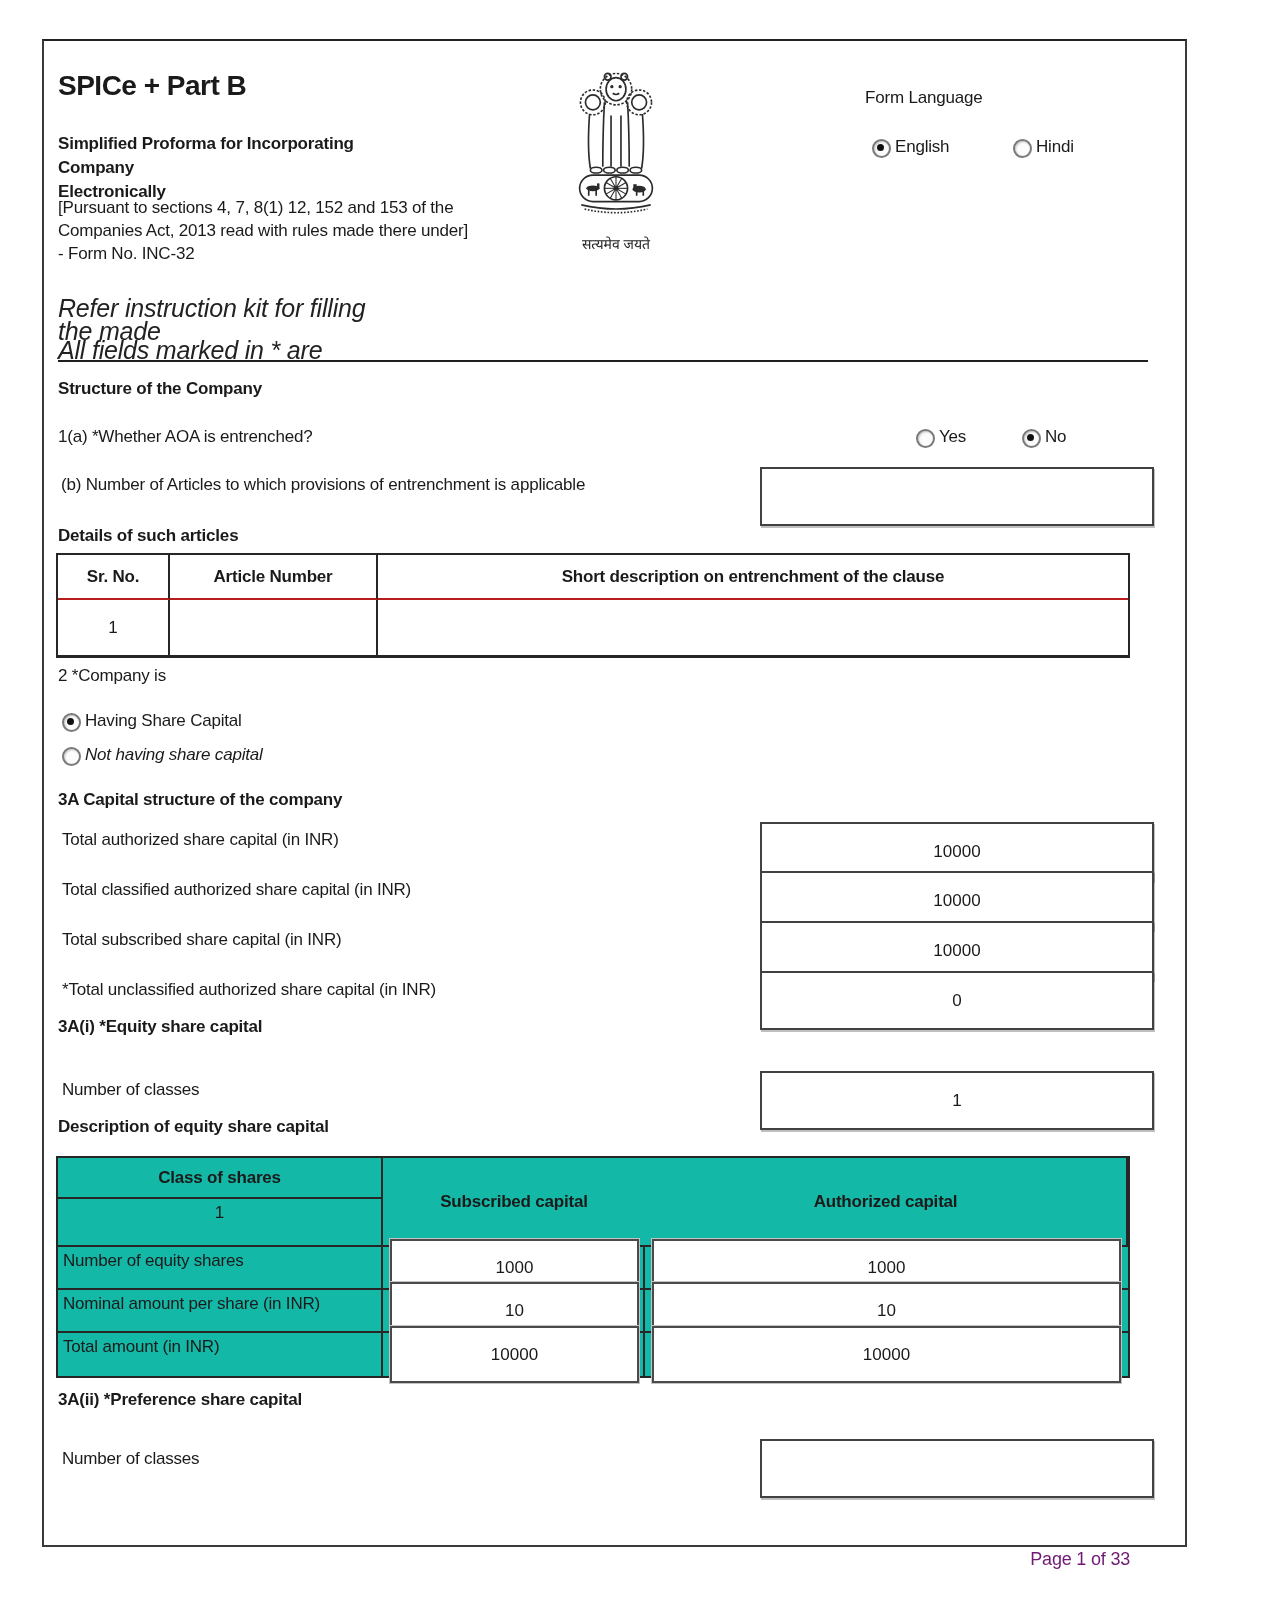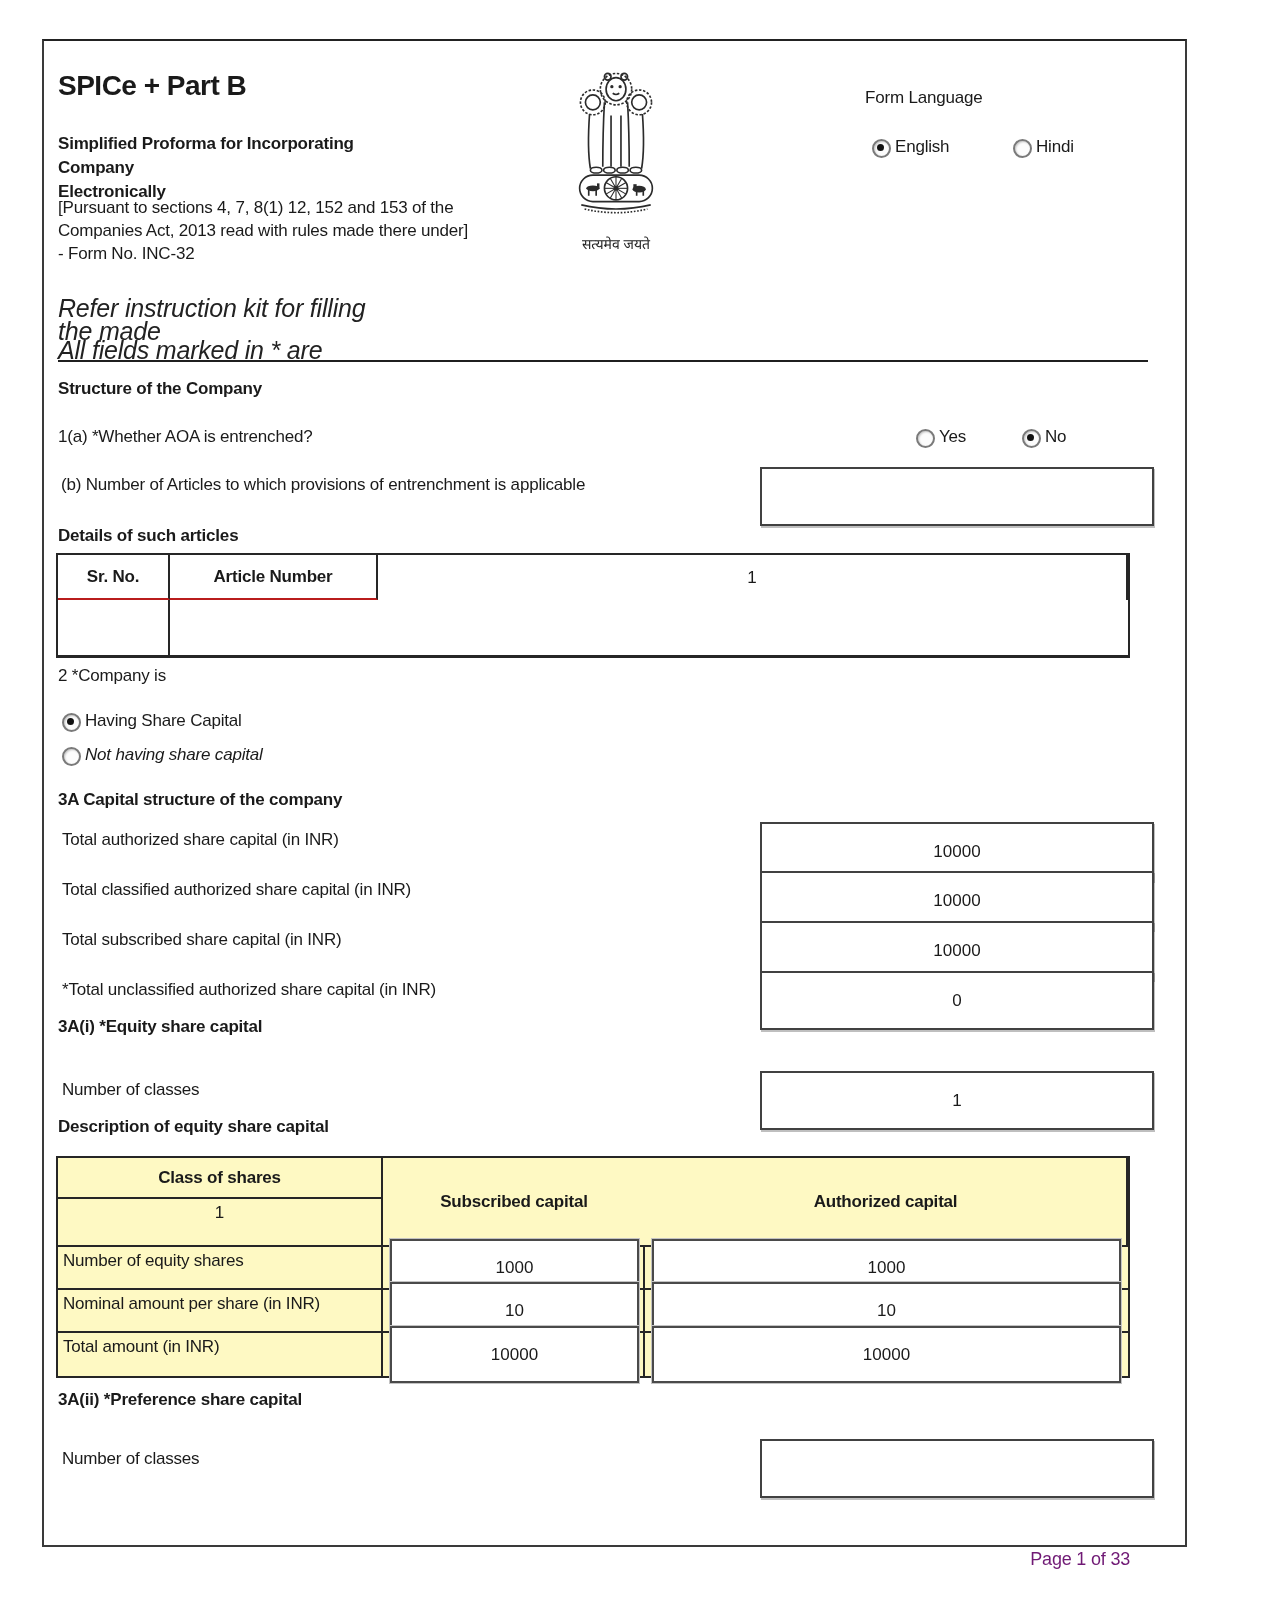--- a/index.html
+++ b/index.html
@@ -24,21 +24,21 @@
   .atable{position:absolute;left:56px;top:553px;width:1070px;display:grid;
           grid-template-columns:112px 208px 750px;grid-template-rows:45px 55px;
           border:2px solid #262626;border-bottom-width:3px;background:#fff;}
   .atable .cell{border-right:2px solid #262626;border-bottom:2px solid #b91c1c;
           display:flex;align-items:center;justify-content:center;font-size:17px;}
   .atable .cell.last{border-right:none;}
   .atable .cell.bottom{border-bottom:none;}
   
   .etable{position:absolute;left:56px;top:1156px;width:1070px;display:grid;
           grid-template-columns:325px 262px 483px;grid-template-rows:41px 48px 43px 43px 43px;
-          border:2px solid #262626;background:#fef9c3;}
+          border:2px solid #262626;background:#14b8a6;}
   .etable .cell{border-right:2px solid #262626;border-bottom:2px solid #262626;position:relative;
           font-size:17px;display:flex;align-items:center;}
   .etable .cell.cr{justify-content:center;}
   .etable .cell.hdr{font-weight:bold;justify-content:center;}
   .etable .cell.span2{grid-row:span 2;}
   .etable .cell.lastcol{border-right:none;}
   .etable .cell.lastrow{border-bottom:none;}
   .etable .cell.lbl{padding-left:5px;align-items:flex-start;padding-top:4px;}
   .vbox{margin:4px 7px;flex:1;height:29px;border:2px solid #4a4a4a;outline:1px solid #c3c3c3;
         display:flex;align-items:center;justify-content:center;font-size:17px;background:#fff;}
@@ -146,20 +146,21 @@
   <span class="radio checked" style="left:1022px;top:429px;"></span>
   <div class="abs t17" style="left:1045px;top:427px;">No</div>
 
   <div class="abs t17" style="left:61px;top:475px;">(b) Number of Articles to which provisions of  entrenchment is applicable</div>
   <input class="ibox" style="left: 760px; top: 467px;" value="">
 
   <div class="abs b17" style="left:58px;top:526px;">Details of such articles</div>
   <div class="atable">
     <div class="cell b17" style="font-weight:bold;">Sr. No.</div>
     <div class="cell b17" style="font-weight:bold;">Article Number</div>
+    <div class="cell b17 last" style="font-weight:bold;">Short description on entrenchment of the clause</div>
     <div class="cell bottom">1</div>
     <div class="cell bottom"></div>
     <div class="cell bottom last"></div>
   </div>
 
   <div class="abs t17" style="left:58px;top:666px;">2  *Company is</div>
   <span class="radio checked" style="left:62px;top:713px;"></span>
   <div class="abs t17" style="left:85px;top:711px;">Having Share Capital</div>
   <span class="radio" style="left:62px;top:747px;"></span>
   <div class="abs t17" style="left:85px;top:745px;font-style:italic;">Not having share capital</div>

